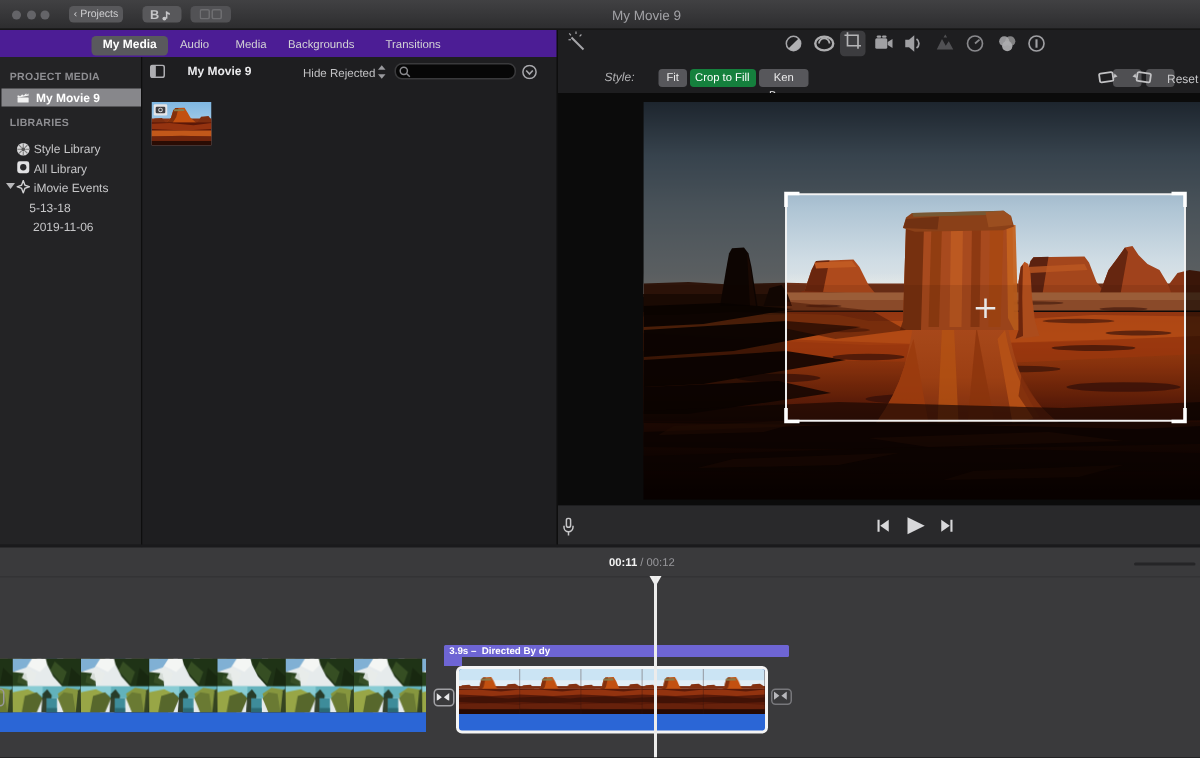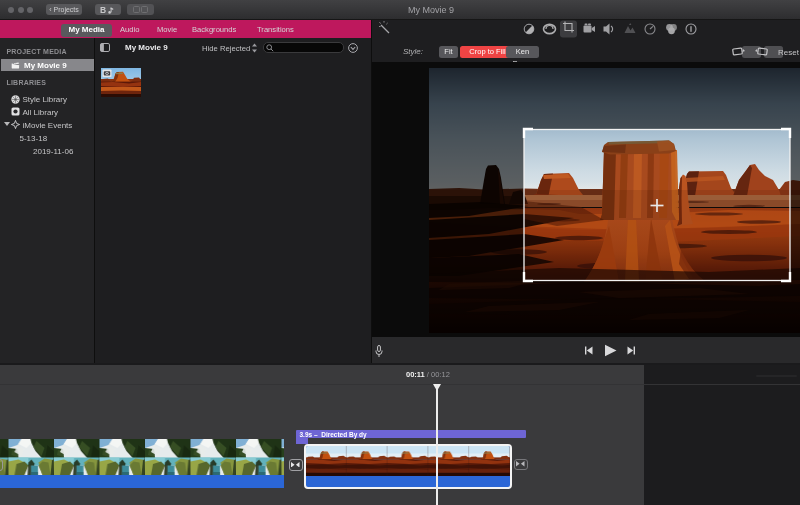--- a/index.html
+++ b/index.html
@@ -5,39 +5,39 @@
   * { margin:0; padding:0; box-sizing:border-box; }
   html,body { width:800px; height:505px; overflow:hidden; background:#1c1c1e; }
   body { font-family:"Liberation Sans", sans-serif; position:relative; }
   .abs { position:absolute; }
   .titlebar { left:0; top:0; width:800px; height:20px;
     background:linear-gradient(#414143,#2d2d2f); border-bottom:1px solid #161616; }
   .dot { width:6px; height:6px; border-radius:50%; background:#646468; top:6.5px; }
   .tbtn { top:3.5px; height:11px; border-radius:3px; background:#58585b; color:#cfcfd1;
     font-size:7px; line-height:11px; text-align:center; }
   .title { top:4.5px; left:431px; transform:translateX(-50%); font-size:9px; color:#a2a2a6; }
-  .row2 { left:0; top:20px; width:776px; height:18px; background:#be185d; }
+  .row2 { left:0; top:20px; width:776px; height:18px; background:#4c1d95; }
   .tab { top:5px; font-size:7.6px; color:#d4d4d6; }
   .pill { left:61px; top:4px; width:51px; height:12.5px; background:#59595d; border-radius:3px;
     color:#fff; font-weight:bold; font-size:8px; text-align:center; line-height:12.5px; }
   .sidebar { left:0; top:38px; width:94px; height:325px; background:#232325; }
   .sbhead { font-size:7px; font-weight:bold; color:#8e8e92; letter-spacing:0.2px; left:6.5px; }
   .sbsel { left:1px; top:20.5px; width:93px; height:12.5px; background:#87878b; }
   .sbrow { font-size:8px; color:#c6c6c8; }
   .vdiv1 { left:93.5px; top:38px; width:1px; height:327px; background:#0e0e0e; }
   .vdiv2 { left:370.5px; top:20px; width:1.5px; height:345px; background:#0e0e0e; }
   .browser { left:95px; top:38px; width:276px; height:325px; background:#1e1e20; }
   .search { left:167.5px; top:3.5px; width:81px; height:11px; background:#070707;
     border:1px solid #3a3a3c; border-radius:5px; }
   .stylebtn { top:7.5px; height:12px; border-radius:2.5px; font-size:7.5px; color:#ececec;
     text-align:center;margin-left:12px; }
   .preview { left:372px; top:62px; width:428px; height:275px; background:#0b0b0b; }
   .ctrlbar { left:372px; top:337px; width:428px; height:26px; background:#29292b; }
   .hborder { left:0; top:363px; width:800px; height:2px; background:#1a1a1c; }
-  .timeline { left:0; top:365px; width:644px; height:140px; background:#3a3a3c; }
+  .timeline { left:0; top:365px; width:800px; height:140px; background:#3a3a3c; }
   .timetext { top:5px; left:406px; font-size:7.5px; color:#97979b; }
 </style>
 </head>
 <body>
 
 <div class="abs titlebar">
   <div class="abs dot" style="left:8px;"></div>
   <div class="abs dot" style="left:17.5px;"></div>
   <div class="abs dot" style="left:27px;"></div>
   <div class="abs tbtn" style="left:46px; width:36px;">‹ Projects</div>
@@ -53,21 +53,21 @@
     <rect x="0.5" y="0.5" width="6" height="6" rx="1" fill="none" stroke="#6e6e71" stroke-width="1"></rect>
     <rect x="8.5" y="0.5" width="6" height="6" rx="1" fill="none" stroke="#6e6e71" stroke-width="1"></rect>
   </svg>
   <div class="abs title">My Movie 9</div>
 </div>
 
 <div class="abs row2">
   <div class="abs" style="left:372px; top:0; width:428px; height:18px; background:#1e1e20;"></div>
   <div class="abs pill">My Media</div>
   <div class="abs tab" style="left:120px;">Audio</div>
-  <div class="abs tab" style="left:157px;">Movie</div>
+  <div class="abs tab" style="left:157px;">Media</div>
   <div class="abs tab" style="left:192px;">Backgrounds</div>
   <div class="abs tab" style="left:257px;">Transitions</div>
 
   <svg class="abs" style="left:372px; top:0; width:330px; height:18px; opacity:0.88;" viewBox="0 0 330 18">
 
     <g stroke="#b9b9bd" stroke-width="1.3" fill="none" transform="translate(6,0)">
       <line x1="3" y1="5" x2="11" y2="13"></line>
       <g stroke-width="0.8">
         <line x1="1.5" y1="2.2" x2="2.6" y2="3.6"></line>
           <line x1="6" y1="1" x2="6" y2="2.6"></line>
@@ -159,21 +159,21 @@
     <circle cx="4.5" cy="4.5" r="2.1" fill="#2a2a2c"></circle>
   </svg>
   <div class="abs sbrow" style="left:22.5px; top:69.5px;">All Library</div>
 
   <div class="abs" style="left:3.5px; top:83.5px; width:0; height:0; border-left:3.5px solid transparent; border-right:3.5px solid transparent; border-top:4.5px solid #b8b8ba;"></div>
   <svg class="abs" style="left:11px; top:82px; width:9px; height:9px;" viewBox="0 0 9 9">
     <path d="M 4.5 0.4 L 5.6 3.4 L 8.6 4.5 L 5.6 5.6 L 4.5 8.6 L 3.4 5.6 L 0.4 4.5 L 3.4 3.4 Z" fill="none" stroke="#d0d0d2" stroke-width="0.9"></path>
   </svg>
   <div class="abs sbrow" style="left:22.5px; top:82.5px;">iMovie Events</div>
   <div class="abs sbrow" style="left:19.5px; top:95.5px;">5-13-18</div>
-  <div class="abs sbrow" style="left:33px; top:108.5px;">2019-11-06</div>
+  <div class="abs sbrow" style="left:22px; top:108.5px;">2019-11-06</div>
 </div>
 <div class="abs vdiv1"></div>
 
 <div class="abs browser">
 
   <svg class="abs" style="left:4.5px; top:4.5px; width:10px; height:9px;" viewBox="0 0 10 9">
     <rect x="0.5" y="0.5" width="9" height="8" rx="1.4" fill="none" stroke="#aeaeb2" stroke-width="1"></rect>
     <rect x="0.5" y="0.5" width="3.4" height="8" rx="0.9" fill="#aeaeb2"></rect>
   </svg>
   <div class="abs" style="left:30px; top:5px; font-size:8px; font-weight:bold; color:#eaeaec;">My Movie 9</div>
@@ -216,21 +216,21 @@
   <rect y="26" width="40" height="3" fill="#2a0c04"></rect>
   <rect x="1.5" y="1.5" width="9" height="7.5" rx="0.8" fill="#e4e4e6"></rect>
   <rect x="2.8" y="3.2" width="6.4" height="4.3" rx="0.8" fill="#3e3e42"></rect>
   <circle cx="6" cy="5.3" r="1.5" fill="#e4e4e6"></circle>
     <circle cx="6" cy="5.3" r="0.9" fill="#3e3e42"></circle>
 </svg>
 
 <div class="abs" style="left:372px; top:38px; width:428px; height:24px; background:#1e1e20;">
   <div class="abs" style="left:31px; top:9px; font-size:8px; color:#b2b2b4;font-style:italic;">Style:</div>
   <div class="abs stylebtn" style="left:55px; width:19px; background:#57575b; line-height:12px;">Fit</div>
-  <div class="abs stylebtn" style="left:75.5px; width:56px; background:#ef4444; line-height:12px; color:#fff;">Crop to Fill</div>
+  <div class="abs stylebtn" style="left:75.5px; width:44px; background:#15803d; line-height:12px; color:#fff;">Crop to Fill</div>
   <div class="abs stylebtn" style="left:122px; width:33px; background:#57575b; line-height:12px;">Ken Burns</div>
   <div class="abs stylebtn" style="left:357.5px; width:19px; background:#4f4f52;"></div>
   <div class="abs stylebtn" style="left:379.5px; width:19px; background:#4f4f52;"></div>
   <svg class="abs" style="left:360px; top:9px; width:14px; height:9px;" viewBox="0 0 14 9">
     <rect x="1" y="1.5" width="9" height="6" rx="1" fill="none" stroke="#c2c2c4" stroke-width="1.2" transform="rotate(-8 5.5 4.5)"></rect>
     <path d="M 11 2 l 2 2 l -2.6 1" fill="#c2c2c4"></path>
   </svg>
   <svg class="abs" style="left:382px; top:9px; width:14px; height:9px;" viewBox="0 0 14 9">
     <rect x="4" y="1.5" width="9" height="6" rx="1" fill="none" stroke="#c2c2c4" stroke-width="1.2" transform="rotate(8 8.5 4.5)"></rect>
     <path d="M 3 2 l -2 2 l 2.6 1" fill="#c2c2c4"></path>

